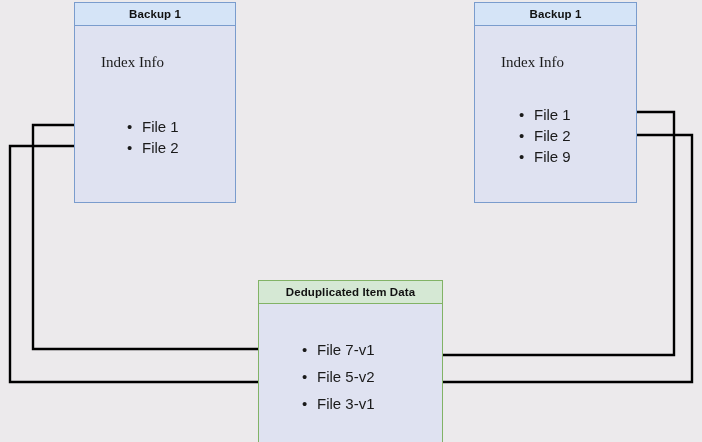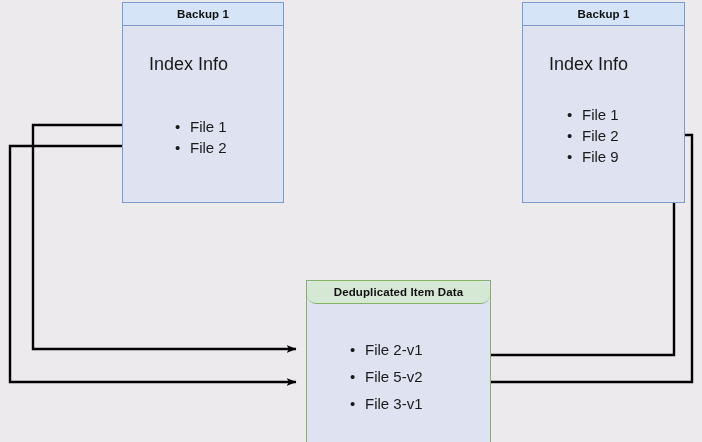--- a/index.html
+++ b/index.html
@@ -25,43 +25,43 @@
     left: 0; top: 0;
     width: 702px;
     height: 442px;
     pointer-events: none;
   }
   .box {
     position: absolute;
     box-sizing: border-box;
     border: 1.5px solid #7a9ccd;
     background: #dfe2f1;
-    margin-left: 48px;
   }
   .box-header {
     box-sizing: border-box;
     height: 23px;
     background: #d5e4f7;
     border-bottom: 1.5px solid #7a9ccd;
     display: flex;
     align-items: center;
     justify-content: center;
     font-size: 11.5px;
     font-weight: bold;
     color: #111111;
     letter-spacing: 0.1px;
   }
   .box-body {
     position: relative;
     height: calc(100% - 23px);
   }
   .index-label {
     position: absolute;
-    font-size: 18px;
+    font-size: 15px;
     color: #1a1a1a;
+    font-family: Liberation Serif, serif;
   }
   .file-list {
     position: absolute;
     margin: 0;
     padding: 0;
     list-style: none;
   }
   .file-list li {
     position: relative;
     font-size: 15px;
@@ -91,21 +91,20 @@
   #backup2 .file-list { left: 44px; top: 78px; }
 
   
   #dedup {
     left: 258px; top: 280px; width: 185px; height: 165px;
     border-color: #82b366;
   }
   #dedup .box-header {
     background: #d5e8d4;
     border-bottom-color: #82b366;
-    border-radius: 9px;
   }
   #dedup .file-list { left: 43px; top: 32px; }
   #dedup .file-list li { line-height: 27px; }
   #dedup .file-list li::before { line-height: 27px; }
 </style>
 </head>
 <body>
 
 <div id="canvas">
 
@@ -148,20 +147,20 @@
         <li>File 2</li>
         <li>File 9</li>
       </ul>
     </div>
   </div>
 
   <div class="box" id="dedup">
     <div class="box-header">Deduplicated Item Data</div>
     <div class="box-body">
       <ul class="file-list">
-        <li>File 2-v1</li>
+        <li>File 7-v1</li>
         <li>File 5-v2</li>
         <li>File 3-v1</li>
       </ul>
     </div>
   </div>
 
 </div>
 
 </body></html>

